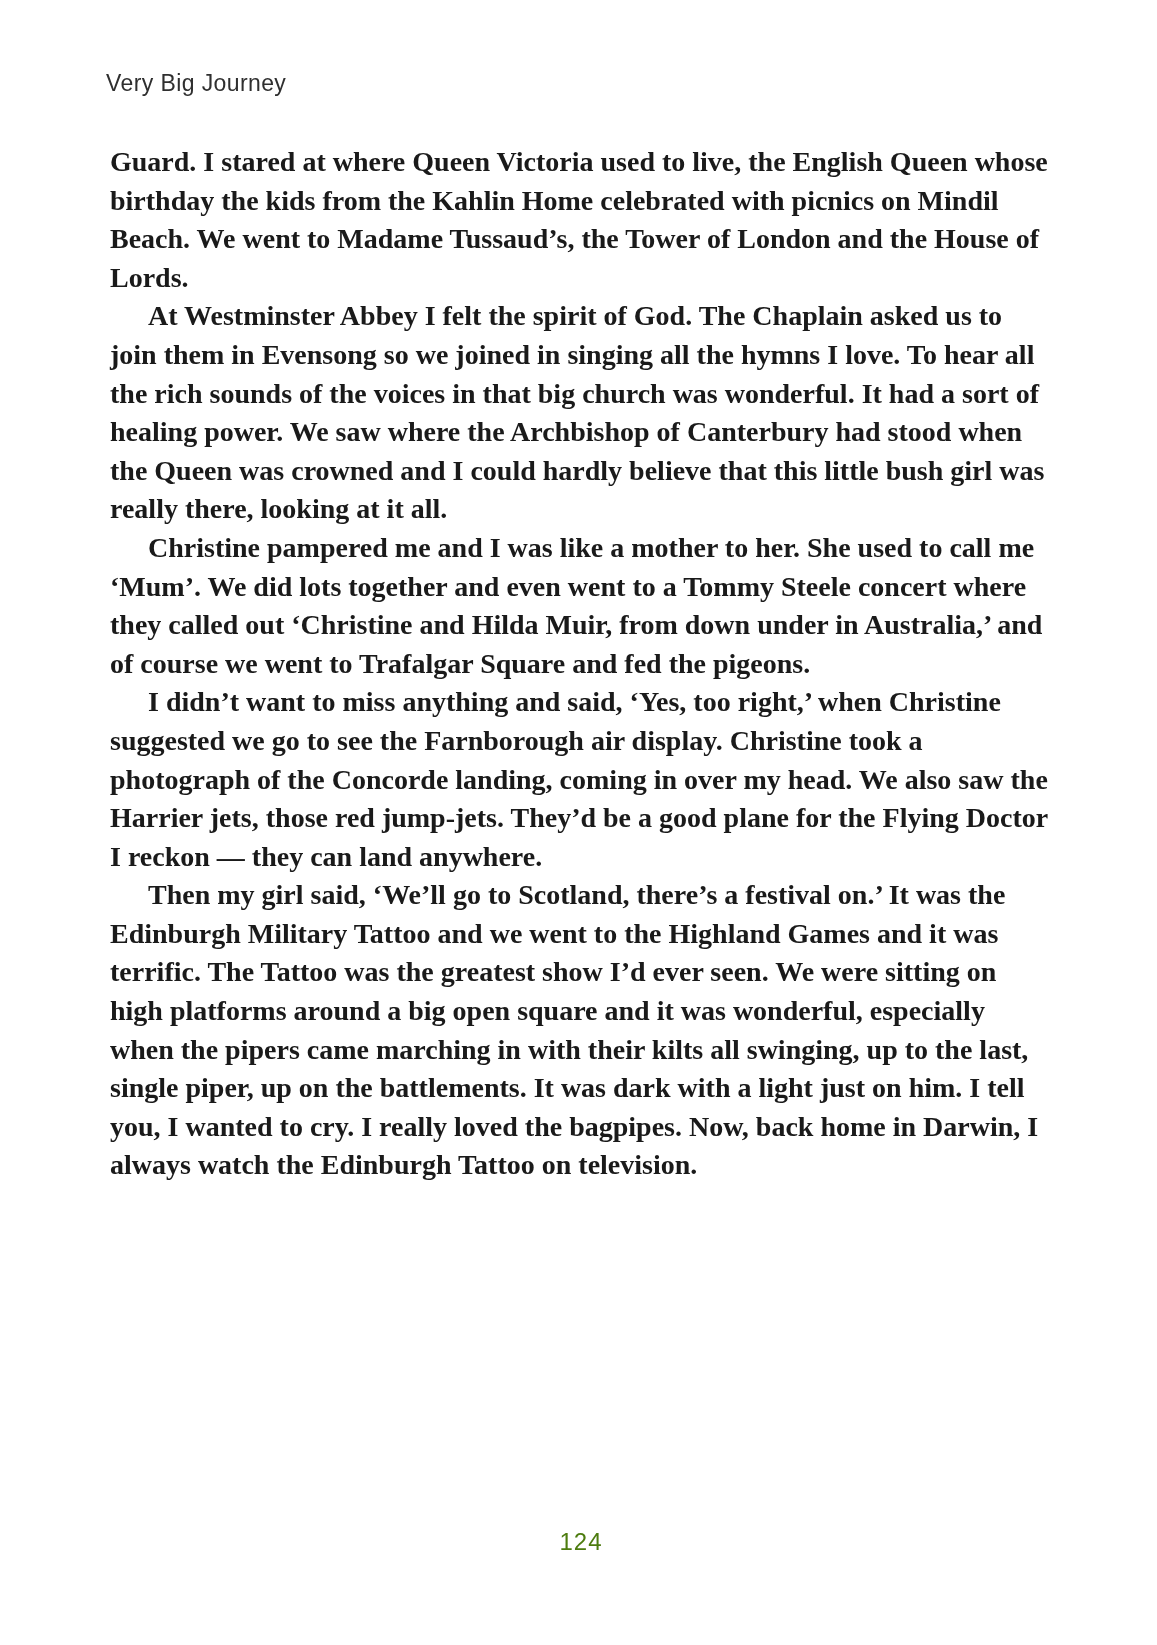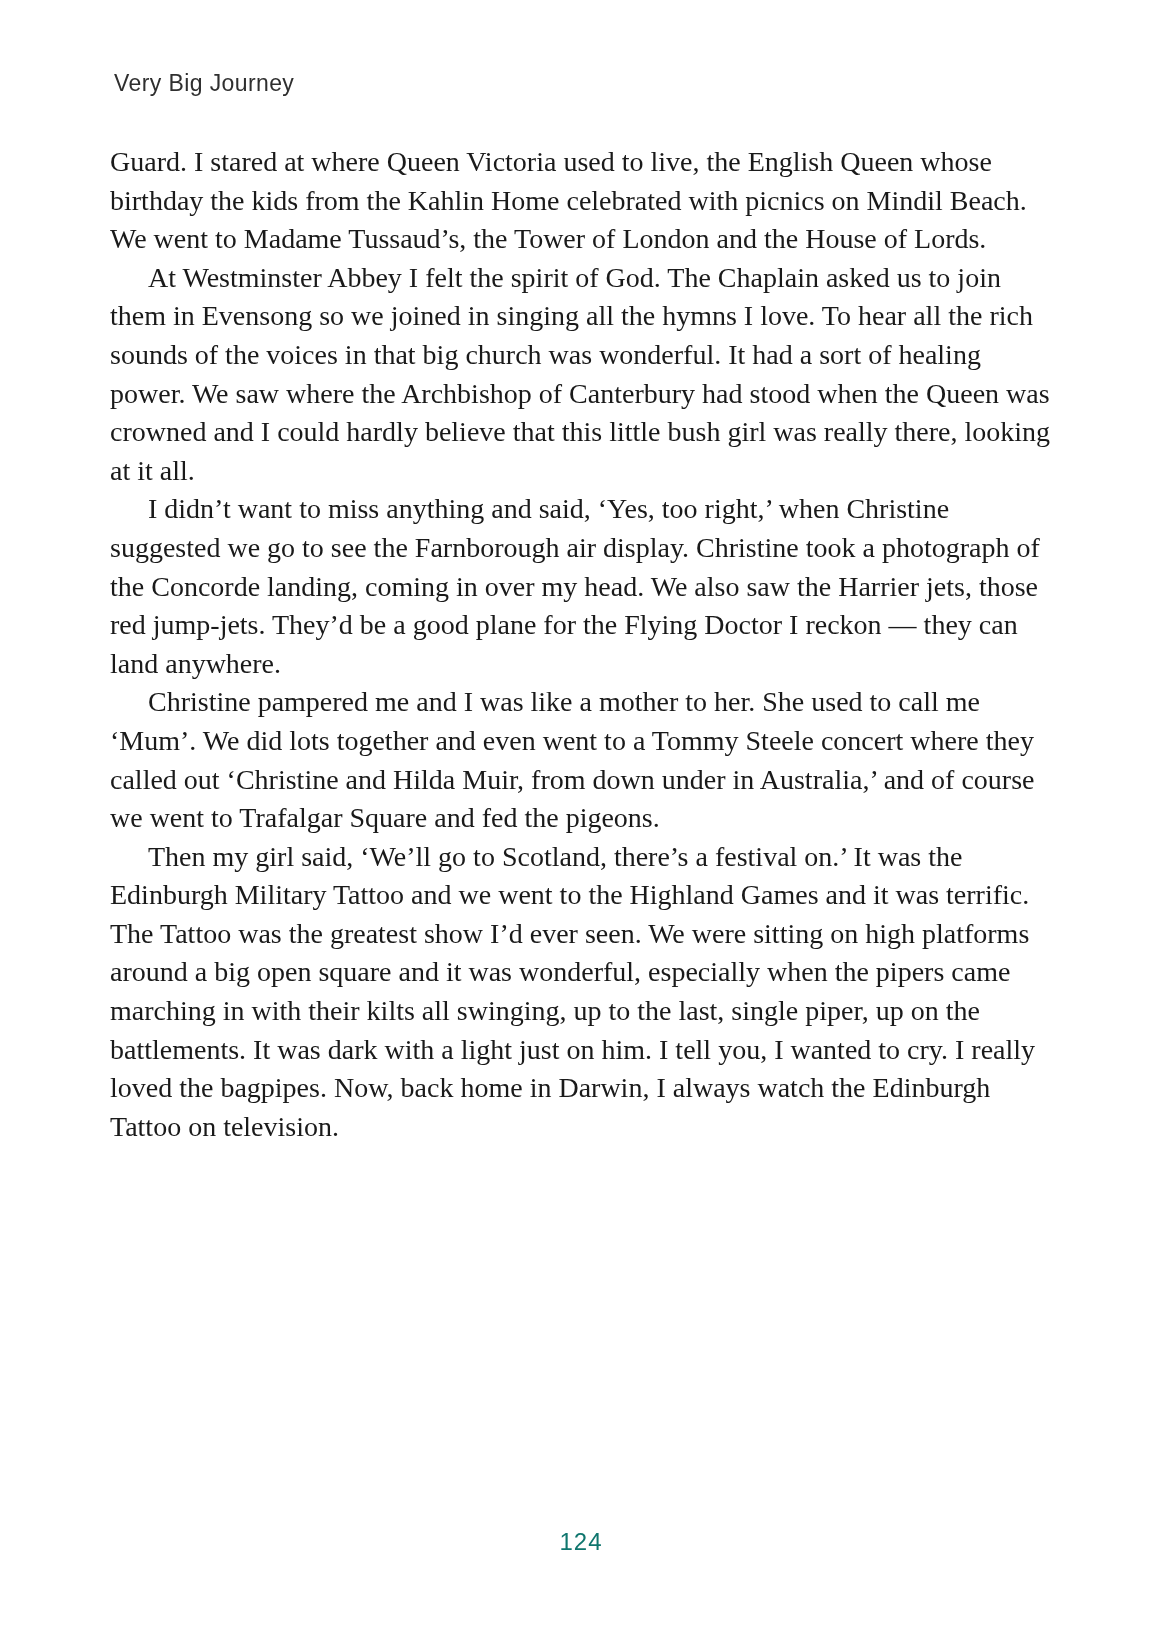--- a/index.html
+++ b/index.html
@@ -11,67 +11,68 @@
     position: relative;
     width: 1157px;
     height: 1645px;
     margin: 0 auto;
     background: #ffffff;
     overflow: hidden;
     font-family: "Liberation Serif", "DejaVu Serif", serif;
   }
   .running-header {
     position: absolute;
-    left: 114px;
+    left: 106px;
     top: 70px;
     font-family: "Liberation Sans", "DejaVu Sans", sans-serif;
     font-size: 23px;
     font-weight: 400;
     letter-spacing: 0.4px;
     color: #2f2f2f;
   }
   .body-text {
     position: absolute;
     left: 110px;
     top: 143px;
     width: 942px;
     font-size: 28px;
     line-height: 38.6px;
     color: #1a1a1a;
     text-align: left;
+    font-weight: bold;
   }
   .body-text p {
     margin: 0;
     padding: 0;
   }
   .body-text p.indented {
     text-indent: 38px;
   }
   .page-number {
     position: absolute;
     left: 110px;
     top: 1528px;
     width: 942px;
     text-align: center;
     font-family: "Liberation Sans", "DejaVu Sans", sans-serif;
     font-size: 24px;
-    color: #0f766e;
+    color: #4d7c0f;
     letter-spacing: 1px;
   }
 </style>
 </head>
 <body>
 
 <div class="page">
 
   <div class="running-header">Very Big Journey</div>
 
   <div class="body-text">
     <p>Guard. I stared at where Queen Victoria used to live, the English Queen whose birthday the kids from the Kahlin Home celebrated with picnics on Mindil Beach. We went to Madame Tussaud’s, the Tower of London and the House of Lords.</p>
     <p class="indented">At Westminster Abbey I felt the spirit of God. The Chaplain asked us to join them in Evensong so we joined in singing all the hymns I love. To hear all the rich sounds of the voices in that big church was wonderful. It had a sort of healing power. We saw where the Archbishop of Canterbury had stood when the Queen was crowned and I could hardly believe that this little bush girl was really there, looking at it all.</p>
+    <p class="indented">Christine pampered me and I was like a mother to her. She used to call me ‘Mum’. We did lots together and even went to a Tommy Steele concert where they called out ‘Christine and Hilda Muir, from down under in Australia,’ and of course we went to Trafalgar Square and fed the pigeons.</p>
     <p class="indented">I didn’t want to miss anything and said, ‘Yes, too right,’ when Christine suggested we go to see the Farnborough air display. Christine took a photograph of the Concorde landing, coming in over my head. We also saw the Harrier jets, those red jump-jets. They’d be a good plane for the Flying Doctor I reckon — they can land anywhere.</p>
-    <p class="indented">Christine pampered me and I was like a mother to her. She used to call me ‘Mum’. We did lots together and even went to a Tommy Steele concert where they called out ‘Christine and Hilda Muir, from down under in Australia,’ and of course we went to Trafalgar Square and fed the pigeons.</p>
     <p class="indented">Then my girl said, ‘We’ll go to Scotland, there’s a festival on.’ It was the Edinburgh Military Tattoo and we went to the Highland Games and it was terrific. The Tattoo was the greatest show I’d ever seen. We were sitting on high platforms around a big open square and it was wonderful, especially when the pipers came marching in with their kilts all swinging, up to the last, single piper, up on the battlements. It was dark with a light just on him. I tell you, I wanted to cry. I really loved the bagpipes. Now, back home in Darwin, I always watch the Edinburgh Tattoo on television.</p>
   </div>
 
   <div class="page-number">124</div>
 
 </div>
 
 </body></html>

